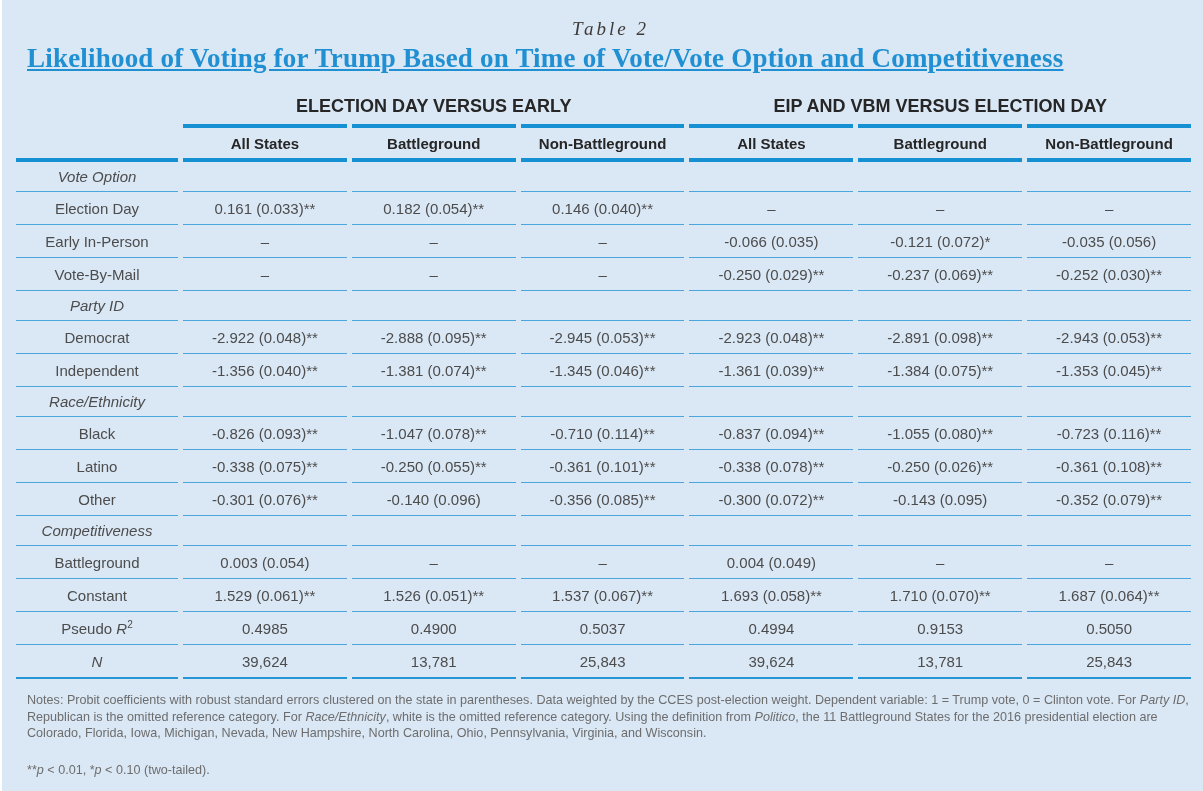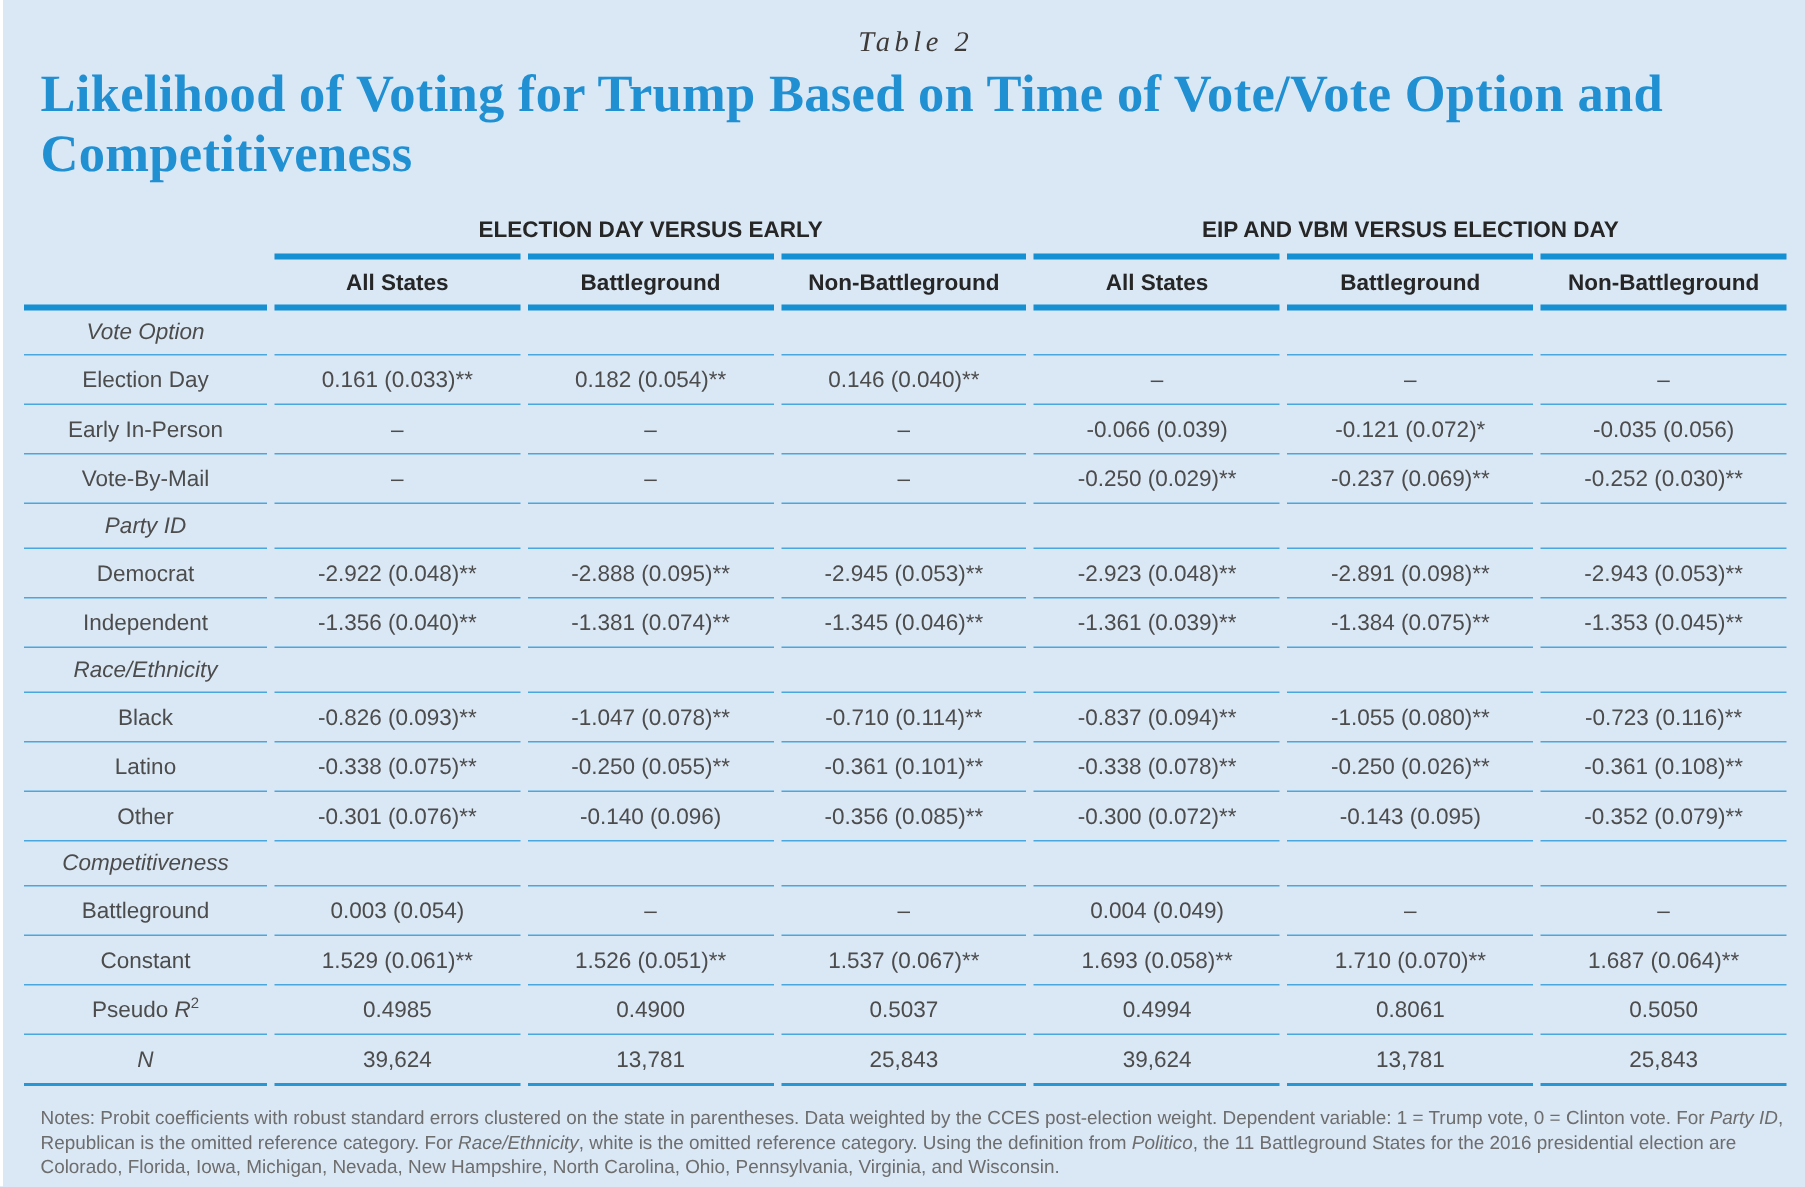--- a/index.html
+++ b/index.html
@@ -24,36 +24,37 @@
     font-style: italic;
     font-size: 19px;
     letter-spacing: 3px;
     color: #3e3a38;
     margin: 6px 0 0 16px;
     text-align: center;
   }
   .page-title {
     font-family: "Liberation Serif", serif;
     font-weight: bold;
-    font-size: 35px;
+    font-size: 27px;
     color: #2090d2;
     margin: 3px 0 20px 16px;
     letter-spacing: 0.2px;
+    text-decoration: underline;
   }
   table.data-table {
     width: 1185px;
     border-collapse: separate;
     border-spacing: 5px 0;
     table-layout: fixed;
     margin: 0;
   }
   col.c-label { width: 162px; }
   th, td { padding: 0 2px; }
   th.group {
-    font-size: 15px;
+    font-size: 18px;
     font-weight: bold;
     color: #262626;
     letter-spacing: 0px;
     text-align: center;
     padding-bottom: 7px;
     padding-top: 2px;
   }
   tr.subhead th {
     font-size: 15px;
     font-weight: bold;
@@ -140,21 +141,21 @@
           <td>0.146 (0.040)**</td>
           <td>–</td>
           <td>–</td>
           <td>–</td>
         </tr>
         <tr class="data">
           <td class="row-label"><span>Early In-Person</span></td>
           <td>–</td>
           <td>–</td>
           <td>–</td>
-          <td>-0.066 (0.039)</td>
+          <td>-0.066 (0.035)</td>
           <td>-0.121 (0.072)*</td>
           <td>-0.035 (0.056)</td>
         </tr>
         <tr class="data">
           <td class="row-label"><span>Vote-By-Mail</span></td>
           <td>–</td>
           <td>–</td>
           <td>–</td>
           <td>-0.250 (0.029)**</td>
           <td>-0.237 (0.069)**</td>
@@ -249,21 +250,21 @@
           <td>1.693 (0.058)**</td>
           <td>1.710 (0.070)**</td>
           <td>1.687 (0.064)**</td>
         </tr>
         <tr class="data">
           <td class="row-label"><span>Pseudo </span><i>R</i><sup>2</sup></td>
           <td>0.4985</td>
           <td>0.4900</td>
           <td>0.5037</td>
           <td>0.4994</td>
-          <td>0.8061</td>
+          <td>0.9153</td>
           <td>0.5050</td>
         </tr>
         <tr class="data last">
           <td class="row-label"><i>N</i></td>
           <td>39,624</td>
           <td>13,781</td>
           <td>25,843</td>
           <td>39,624</td>
           <td>13,781</td>
           <td>25,843</td>

